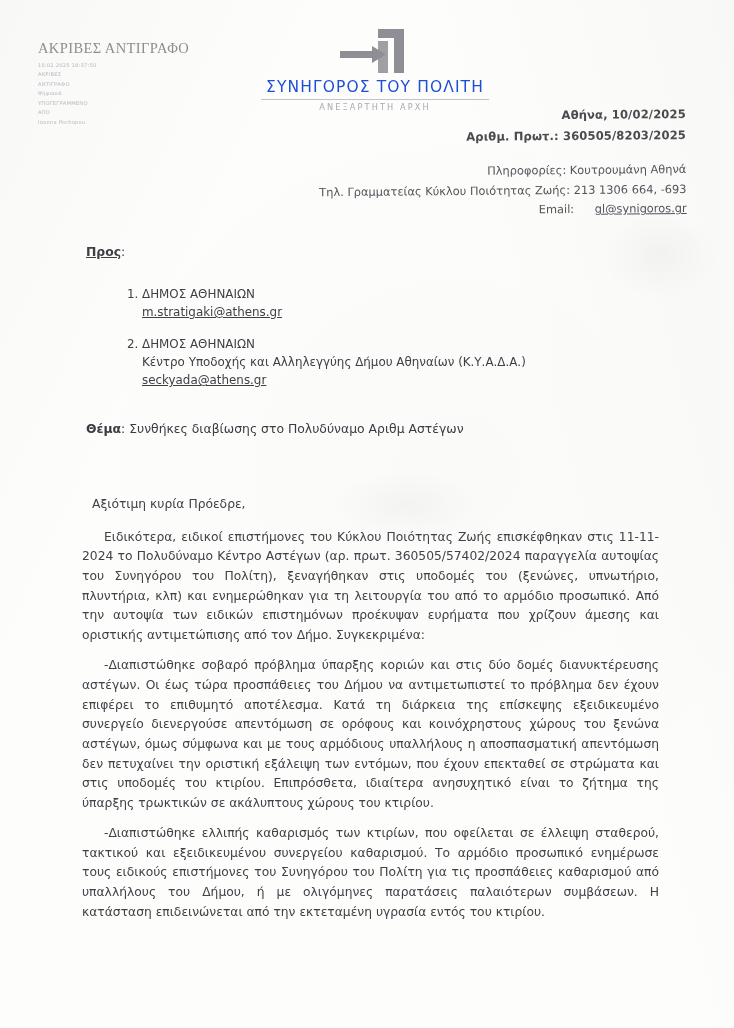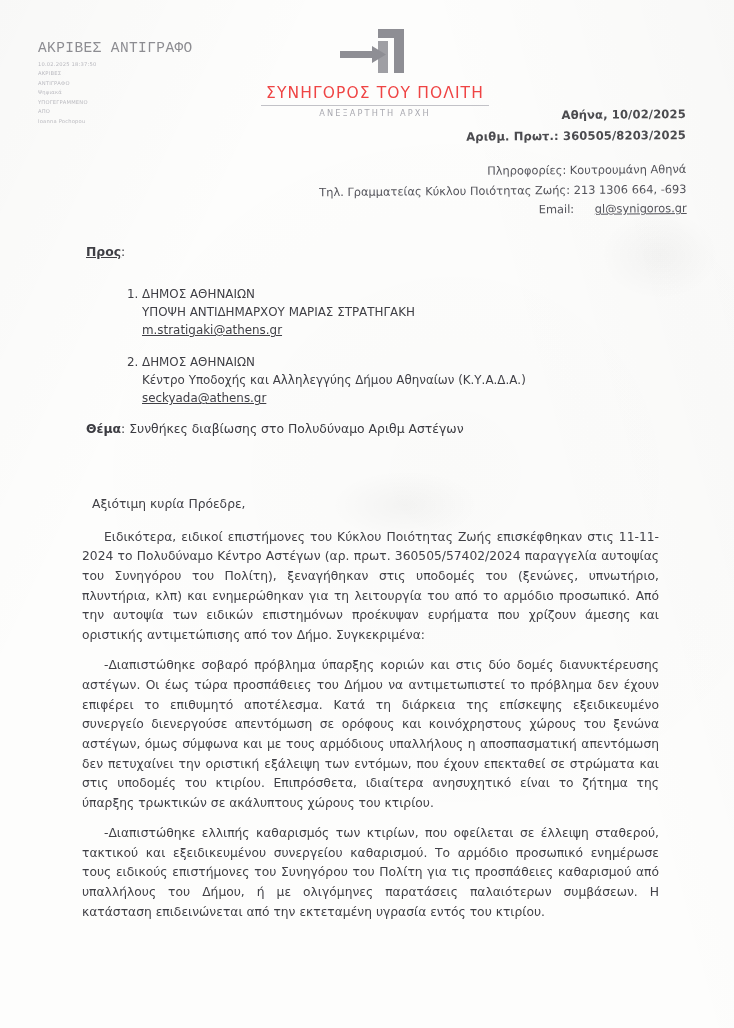--- a/index.html
+++ b/index.html
@@ -37,21 +37,21 @@
   }
 
   
   .stamp {
     position: absolute;
     left: 38px;
     top: 40px;
     width: 190px;
   }
   .stamp-title {
-    font-family: Liberation Mono, monospace;
+    font-family: Liberation Serif, serif;
     font-size: 14.5px;
     letter-spacing: 0.4px;
     color: #8d8d92;
     white-space: nowrap;
   }
   .stamp-lines {
     margin-top: 4px;
     font-family: "DejaVu Sans", sans-serif;
     font-size: 5.2px;
     line-height: 1.82;
@@ -71,23 +71,23 @@
   .logo-mark {
     height: 50px;
     display: flex;
     align-items: center;
     justify-content: center;
   }
   .logo-name {
     font-family: "DejaVu Sans", sans-serif;
     font-size: 15.5px;
     letter-spacing: 1.1px;
-    color: #ef4444;
+    color: #1d4ed8;
     white-space: nowrap;
-    margin-top: 8px;
+    margin-top: 2px;
   }
   .logo-rule {
     height: 1px;
     background: #c2c2c7;
     margin: 3px 6px 2px 6px;
   }
   .logo-sub {
     font-size: 8.2px;
     letter-spacing: 2.1px;
     color: #a9a9b0;
@@ -226,21 +226,20 @@
     </div>
   </div>
 
   <div class="to-label">
     <b>Προς</b><span>:</span>
   </div>
   <div class="recipients">
     <ol>
       <li>
         <div>ΔΗΜΟΣ ΑΘΗΝΑΙΩΝ</div>
-        <div>ΥΠΟΨΗ ΑΝΤΙΔΗΜΑΡΧΟΥ ΜΑΡΙΑΣ ΣΤΡΑΤΗΓΑΚΗ</div>
         <div class="mail">m.stratigaki@athens.gr</div>
       </li>
       <li>
         <div>ΔΗΜΟΣ ΑΘΗΝΑΙΩΝ</div>
         <div>Κέντρο Υποδοχής και Αλληλεγγύης Δήμου Αθηναίων (Κ.Υ.Α.Δ.Α.)</div>
         <div class="mail">seckyada@athens.gr</div>
       </li>
     </ol>
   </div>
 

